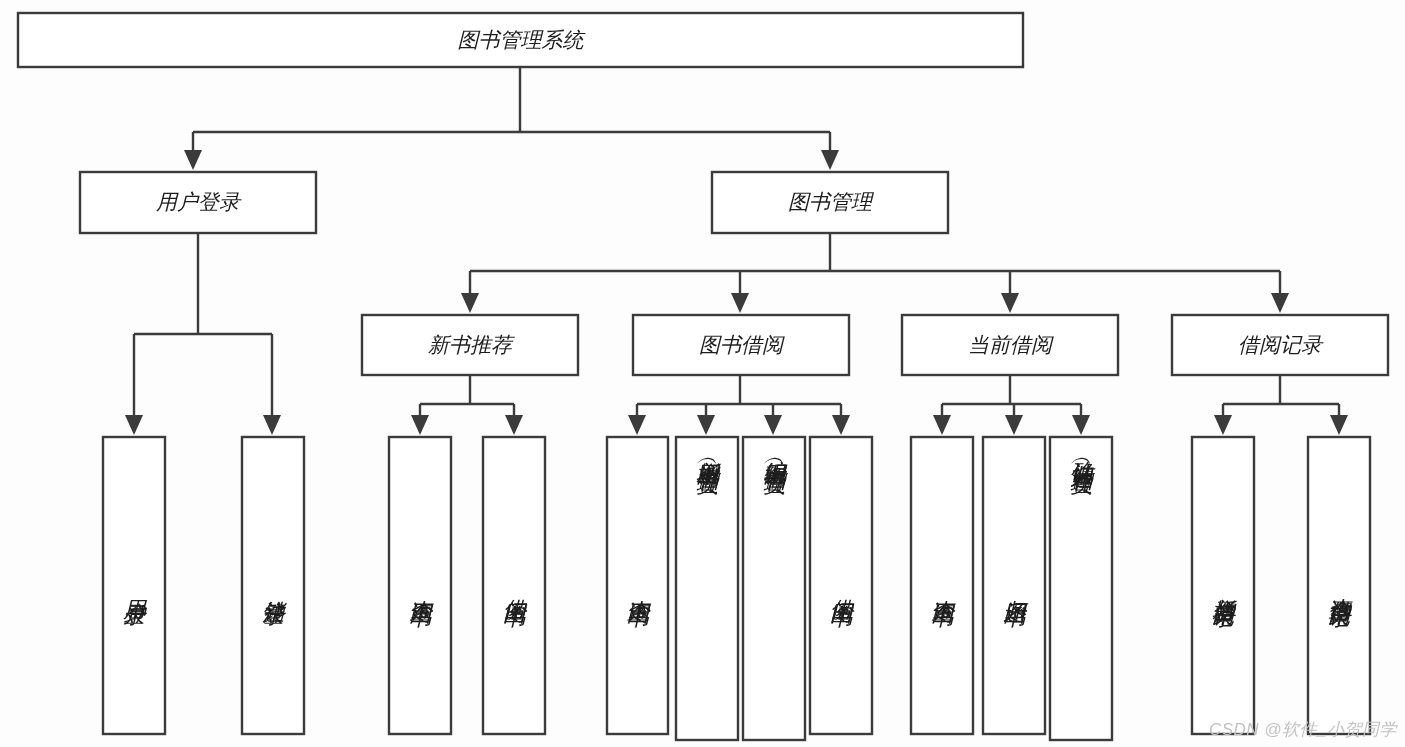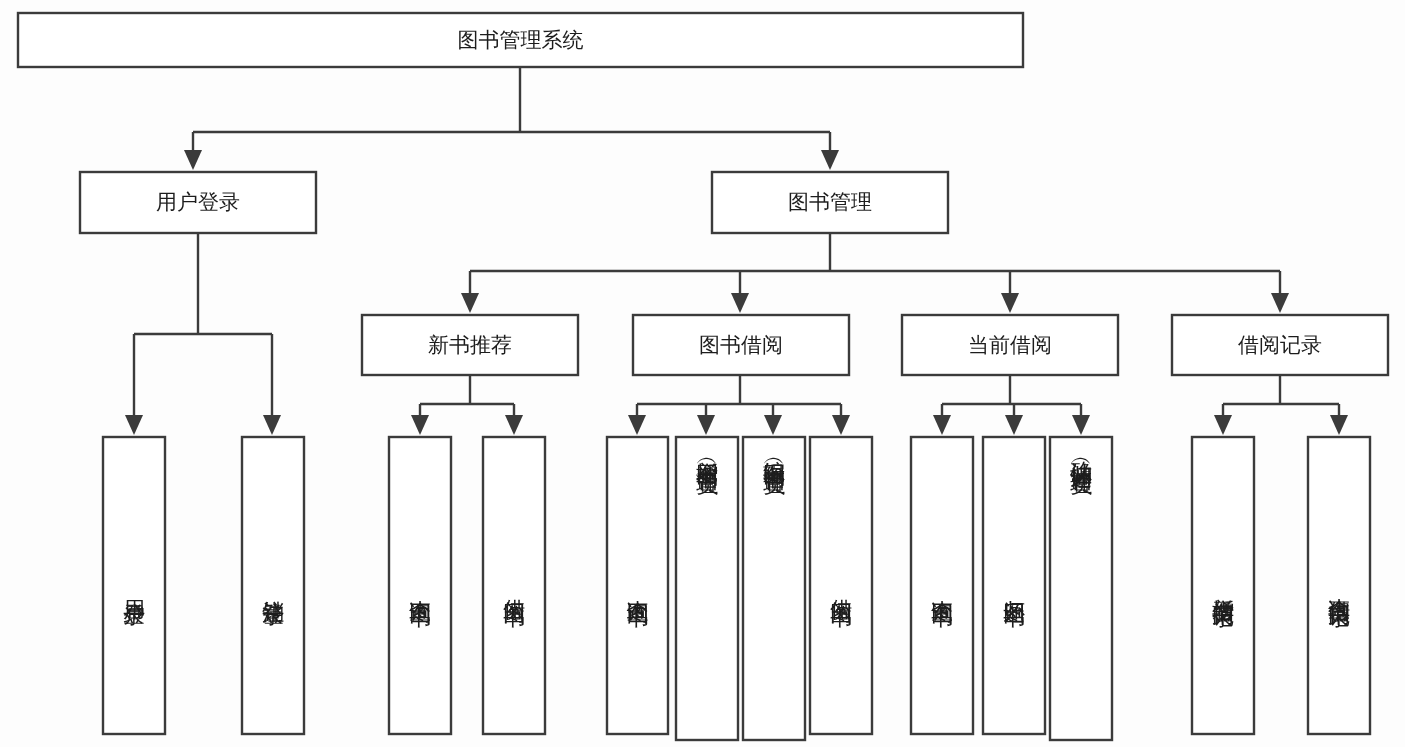--- a/index.html
+++ b/index.html
@@ -13,20 +13,21 @@
     height: 747px;
     font-family: "Liberation Sans", "DejaVu Sans", sans-serif;
     overflow: hidden;
     position: relative;
   }
   #diagram-root {
     position: relative;
     width: 1405px;
     height: 747px;
     background: #fdfdfd;
+    font-style: italic;
   }
   svg#flow-svg {
     position: absolute;
     left: 0;
     top: 0;
     width: 1405px;
     height: 747px;
     display: block;
   }
   .node-box {
@@ -210,13 +211,14 @@
       <div class="leaf-label-wrap top-aligned" style="left: 1050px; top: 443px; width: 62px; height: 297px;">
         <span class="leaf-label">确认归还（管理员）</span>
       </div>
       <div class="leaf-label-wrap" style="left: 1192px; top: 437px; width: 62px; height: 297px;">
         <span class="leaf-label">新增借阅记录</span>
       </div>
       <div class="leaf-label-wrap" style="left: 1308px; top: 437px; width: 62px; height: 297px;">
         <span class="leaf-label">查询借阅记录</span>
       </div>
     </div>
+  <div class="watermark">CSDN @软件_小贺同学</div>
 </div>
 
 </body></html>

